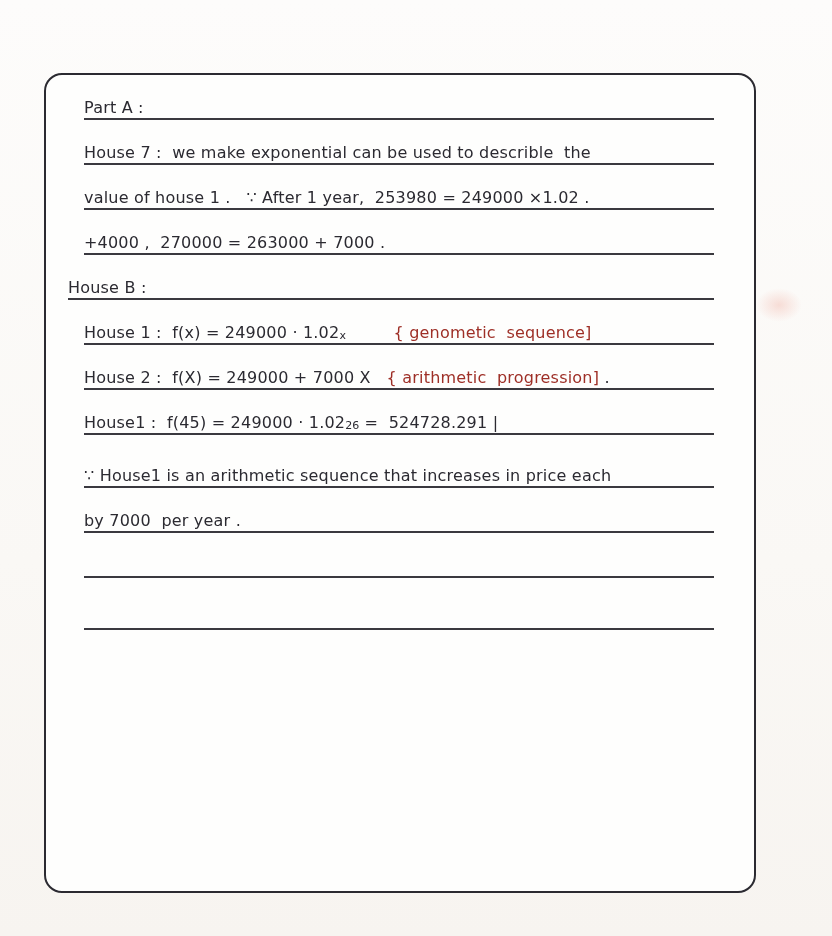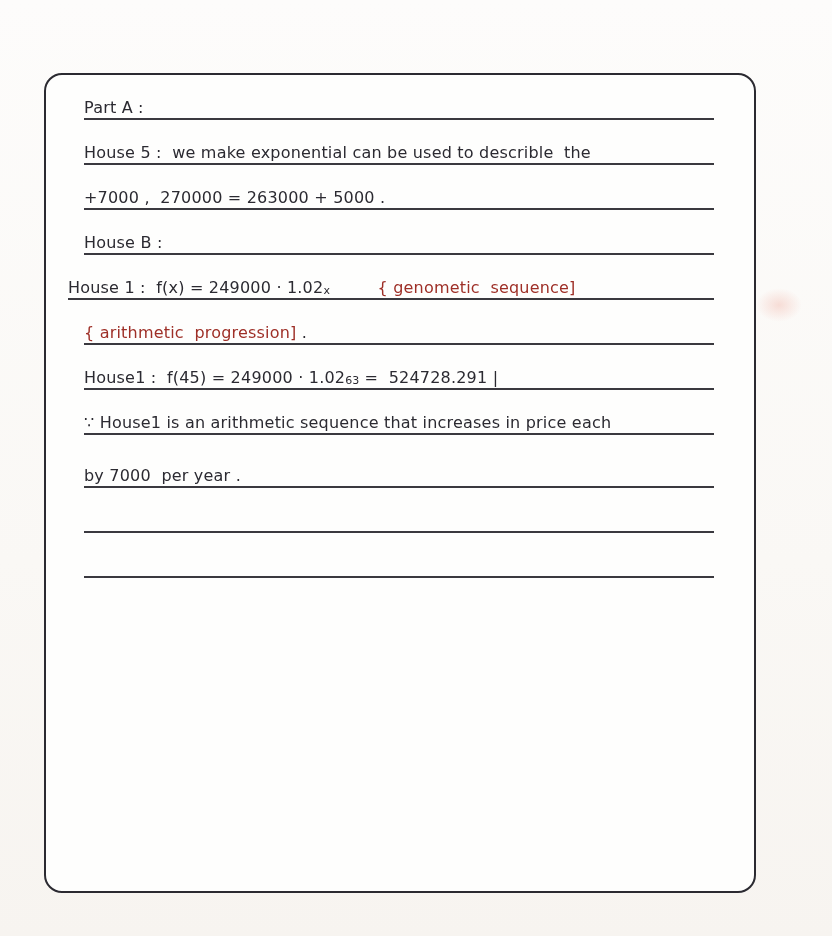--- a/index.html
+++ b/index.html
@@ -78,26 +78,27 @@
     pointer-events: none;
   }
 </style>
 </head>
 <body>
 
 <div class="scan">
   <div class="paper">
     <div class="lines" id="lines">
         <div class="row"><span class="seg">Part A :</span></div>
-        <div class="row"><span class="seg">House 5 :  we make exponential can be used to describle  the</span></div>
-        <div class="row"><span class="seg">+7000 ,  270000 = 263000 + 5000 .</span></div>
+        <div class="row"><span class="seg">House 7 :  we make exponential can be used to describle  the</span></div>
+        <div class="row"><span class="seg">value of house 1 .   ∵ After 1 year,  253980 = 249000 ×1.02 .</span></div>
+        <div class="row"><span class="seg">+4000 ,  270000 = 263000 + 7000 .</span></div>
         <div class="row"><span class="seg">House B :</span></div>
         <div class="row"><span class="seg">House 1 :  f(x) = 249000 · 1.02</span><span class="seg sup">x</span><span class="seg">         </span><span class="seg red">{ genometic  sequence]</span></div>
-        <div class="row"><span class="seg red">{ arithmetic  progression]</span><span class="seg"> .</span></div>
-        <div class="row"><span class="seg">House1 :  f(45) = 249000 · 1.02</span><span class="seg sup">63</span><span class="seg"> =  524728.291 |</span></div>
+        <div class="row"><span class="seg">House 2 :  f(X) = 249000 + 7000 X   </span><span class="seg red">{ arithmetic  progression]</span><span class="seg"> .</span></div>
+        <div class="row"><span class="seg">House1 :  f(45) = 249000 · 1.02</span><span class="seg sup">26</span><span class="seg"> =  524728.291 |</span></div>
         <div class="row"><span class="seg">∵ House1 is an arithmetic sequence that increases in price each</span></div>
         <div class="row"><span class="seg">by 7000  per year .</span></div>
         <div class="row"></div>
         <div class="row"></div>
       </div>
   </div>
   <div class="smudge"></div>
 </div>
 
 </body></html>

